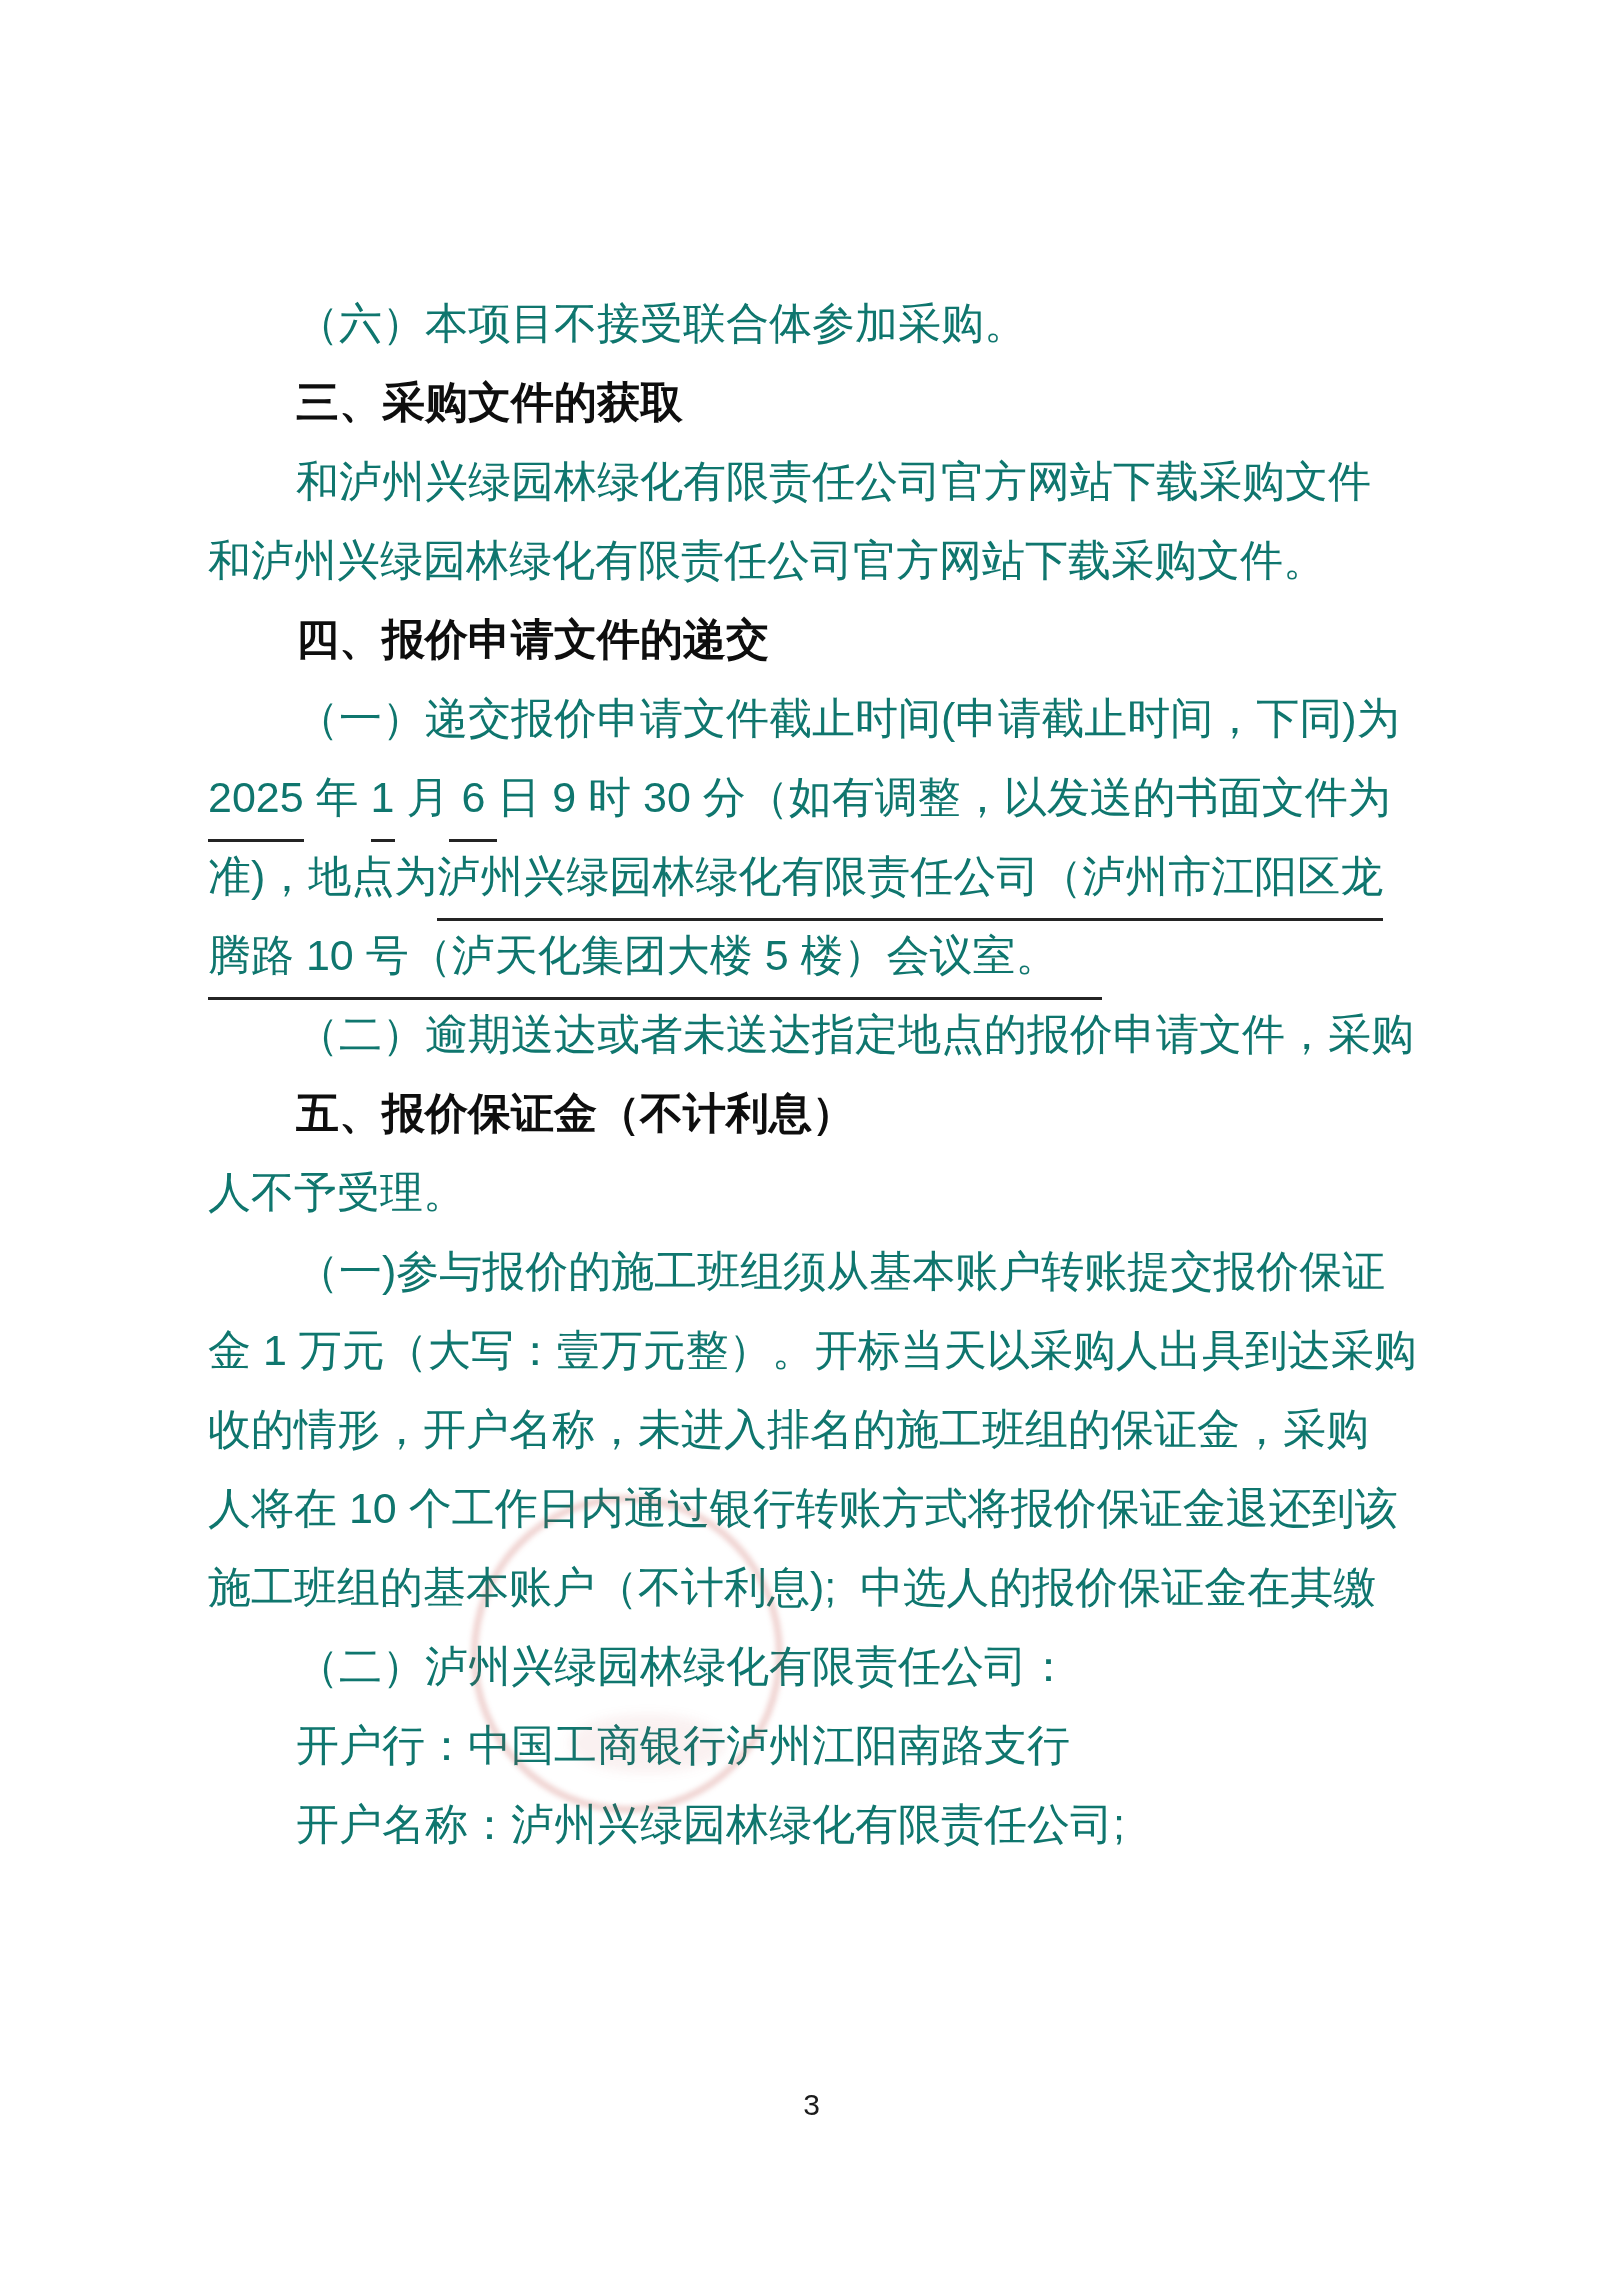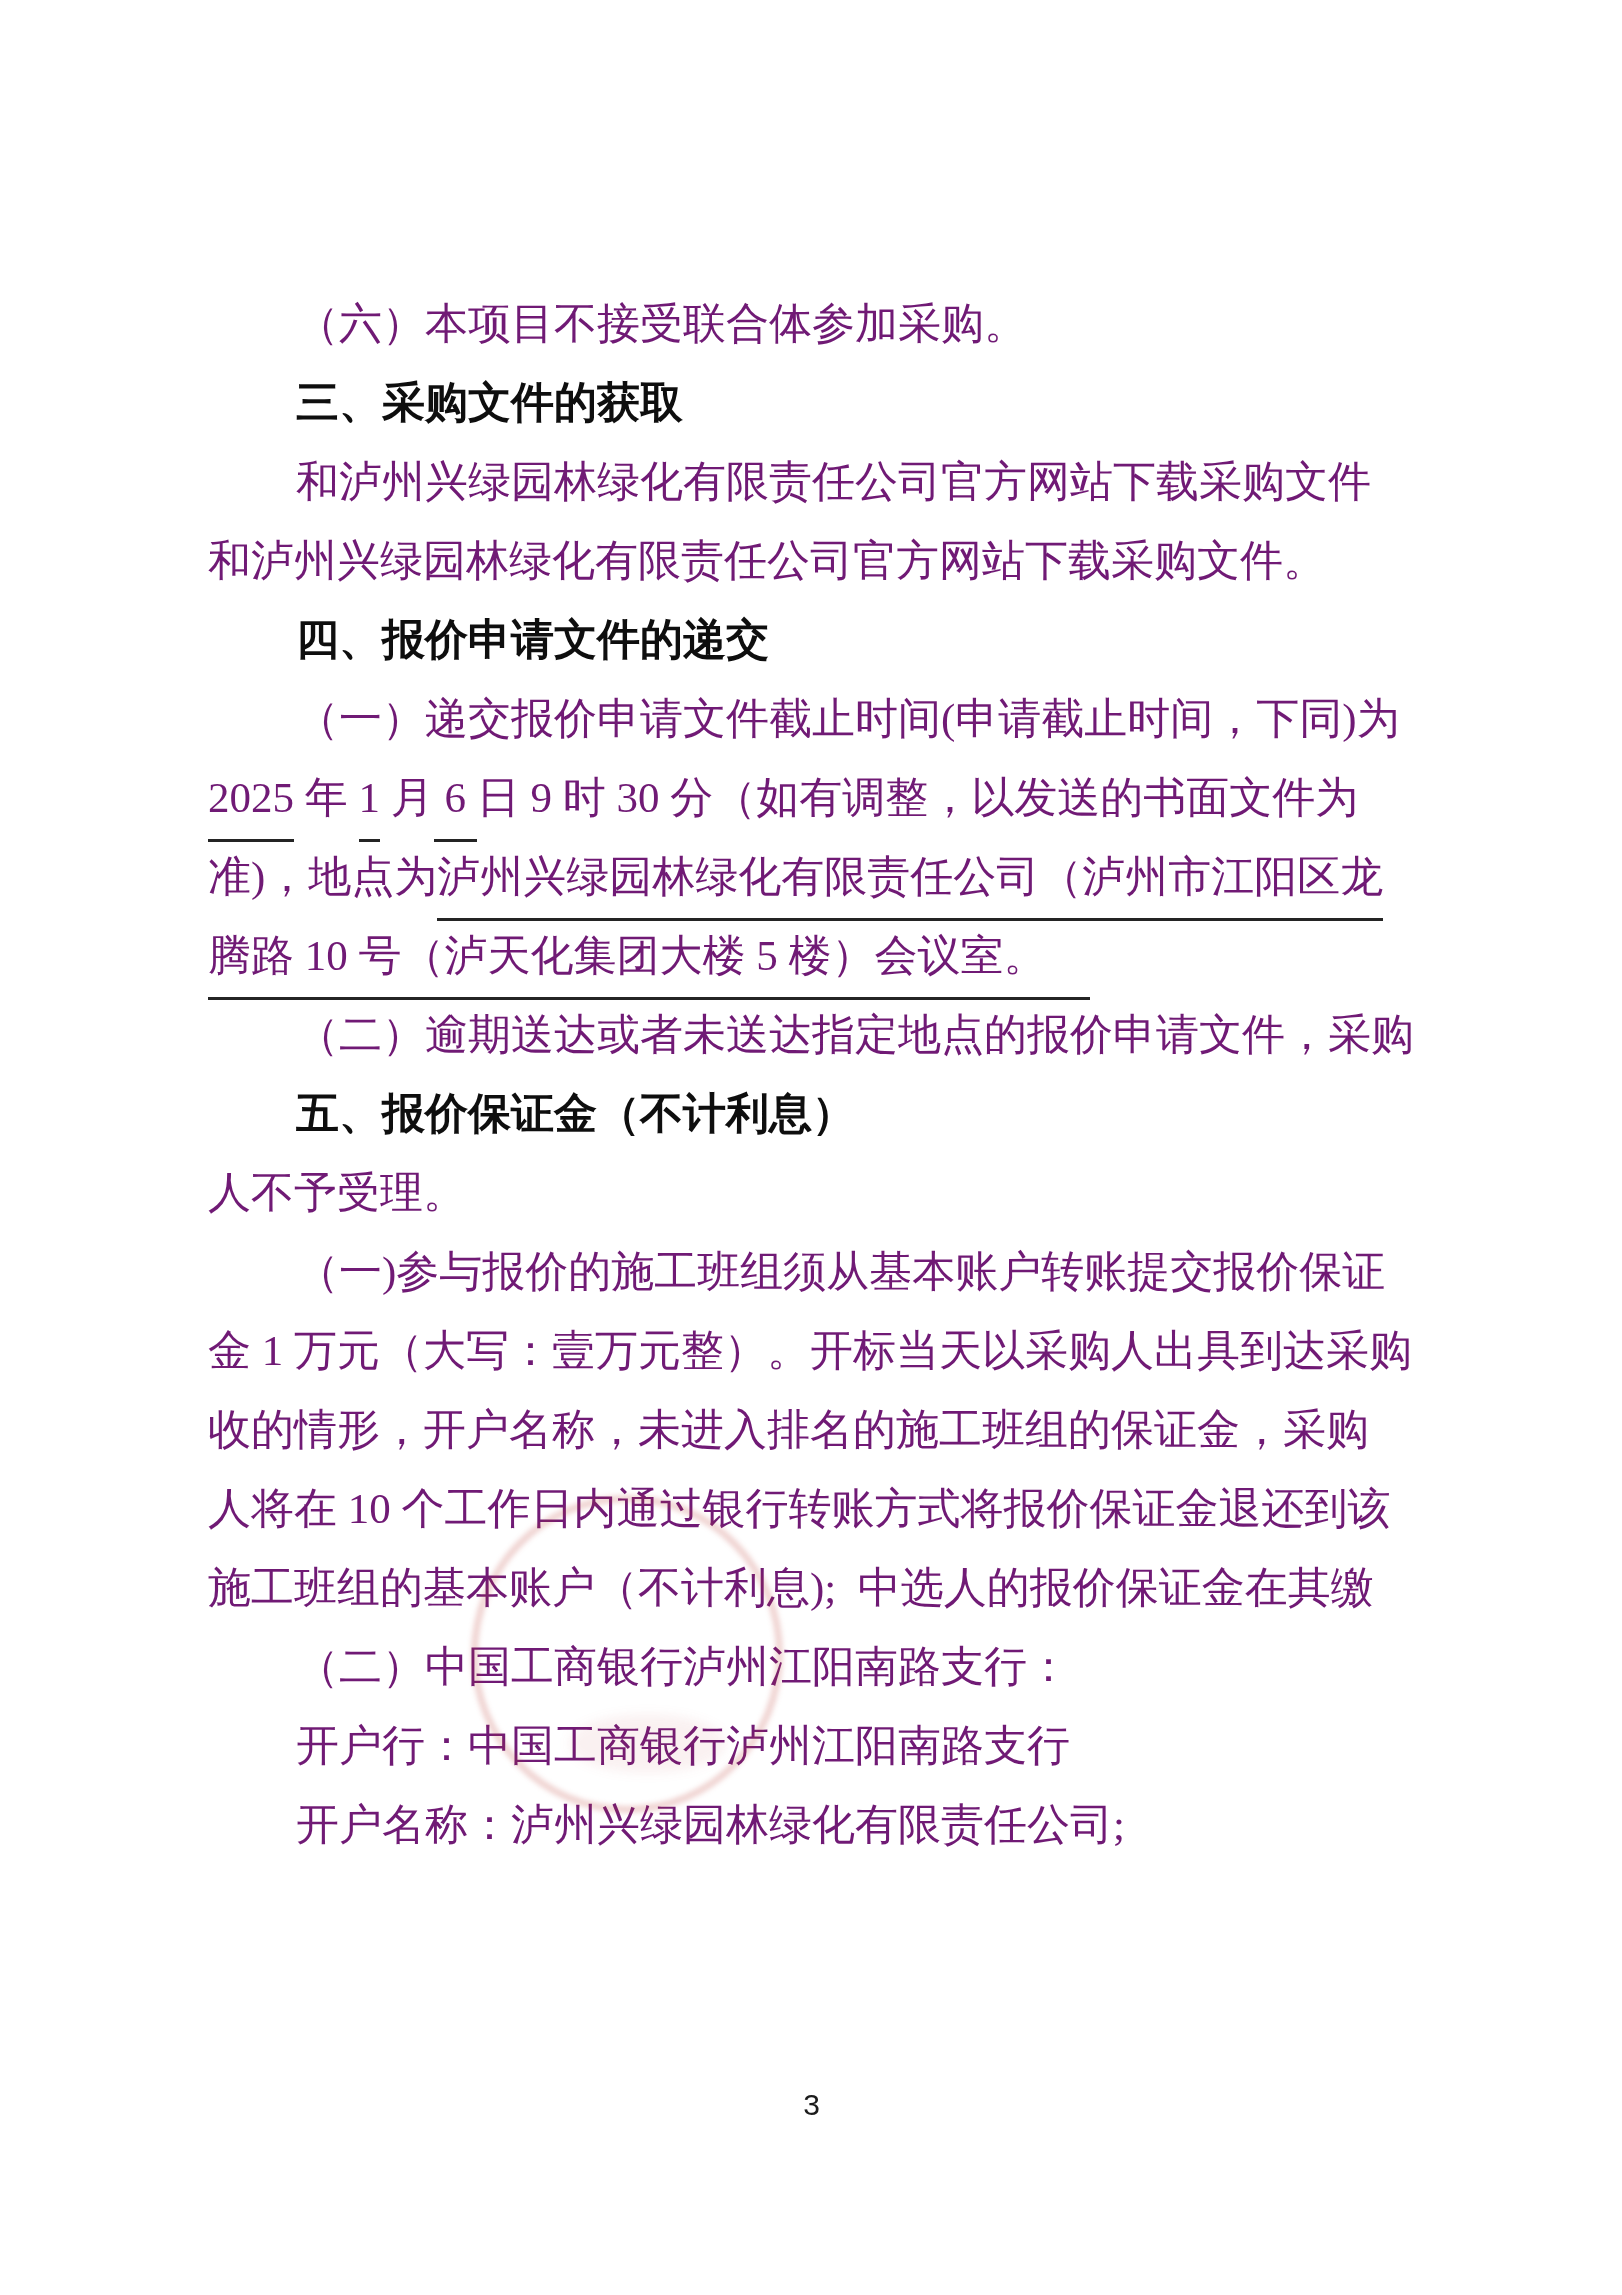--- a/index.html
+++ b/index.html
@@ -10,25 +10,25 @@
     margin:0 auto;
     overflow:hidden;
   }
   .content{
     position:absolute;
     left:208px;top:284px;
     width:1212px;
   }
   .line{
     white-space:pre;
-    font-family:Liberation Serif, serif;
+    font-family:Liberation Sans, sans-serif;
     font-size:43px;
     height:79px;
     line-height:79px;
-    color:#701a75;
+    color:#0f766e;
   }
   .line.heading{
     font-family:Liberation Serif, serif;
     font-weight:700;
     color:#0e0e0e;
   }
   .line.indent{padding-left:88px;}
   .u{
     border-bottom:3.9px solid #242424;
     padding-bottom:18px;
@@ -77,21 +77,21 @@
       <div class="line"><span>准)，地点为</span><span class="u">泸州兴绿园林绿化有限责任公司（泸州市江阳区龙</span></div>
       <div class="line"><span class="u">腾路 10 号（泸天化集团大楼 5 楼）会议室。</span><span class="u">　</span></div>
       <div class="line indent"><span>（二）逾期送达或者未送达指定地点的报价申请文件，采购</span></div>
       <div class="line heading indent"><span>五、报价保证金（不计利息）</span></div>
       <div class="line"><span>人不予受理。</span></div>
       <div class="line indent"><span>（一)参与报价的施工班组须从基本账户转账提交报价保证</span></div>
       <div class="line"><span>金 1 万元（大写：壹万元整）。开标当天以采购人出具到达采购</span></div>
       <div class="line"><span>收的情形，开户名称，未进入排名的施工班组的保证金，采购</span></div>
       <div class="line"><span>人将在 10 个工作日内通过银行转账方式将报价保证金退还到该</span></div>
       <div class="line"><span>施工班组的基本账户（不计利息);  中选人的报价保证金在其缴</span></div>
-      <div class="line indent"><span>（二）中国工商银行泸州江阳南路支行：</span></div>
+      <div class="line indent"><span>（二）泸州兴绿园林绿化有限责任公司：</span></div>
       <div class="line indent"><span>开户行：中国工商银行泸州江阳南路支行</span></div>
       <div class="line indent"><span>开户名称：泸州兴绿园林绿化有限责任公司;</span></div>
     </div>
   <div class="stamp"></div>
   <div class="stamp-smudge"></div>
   <div class="pagenum">3</div>
 </div>
 
 
 </body></html>

